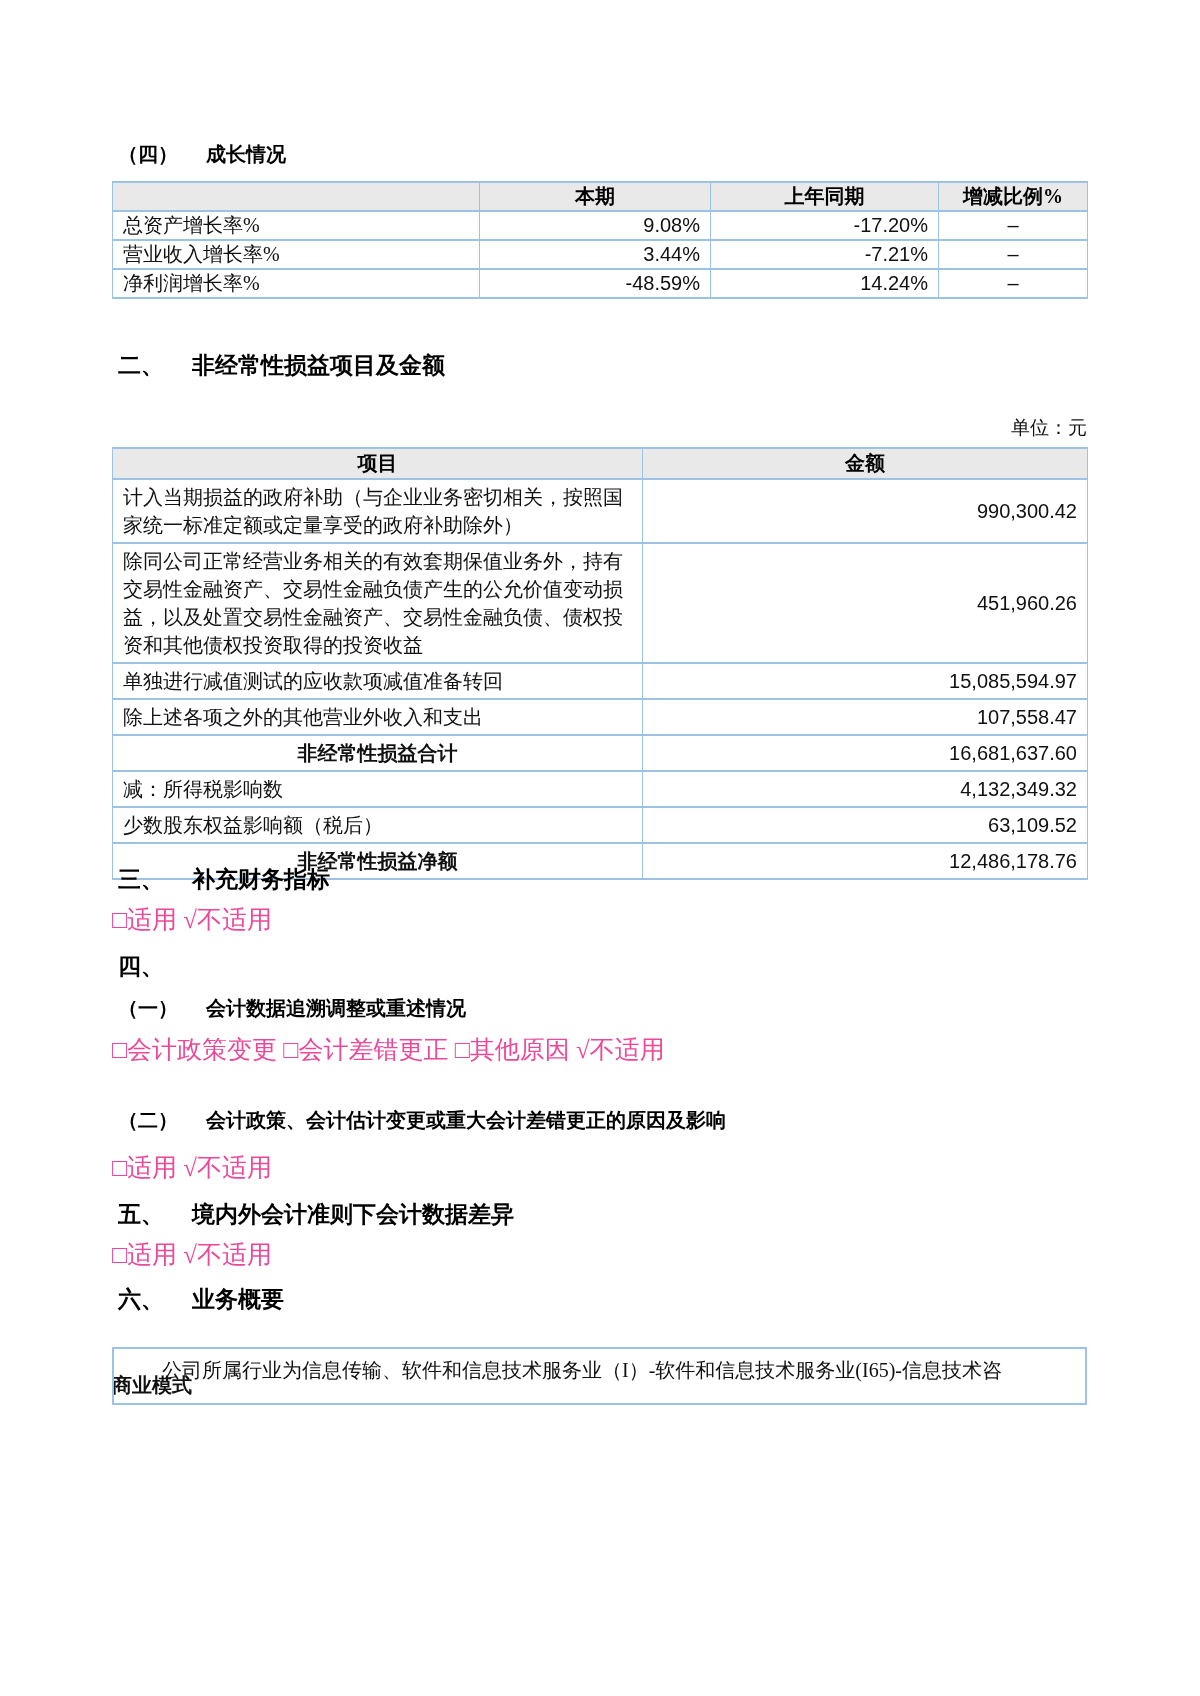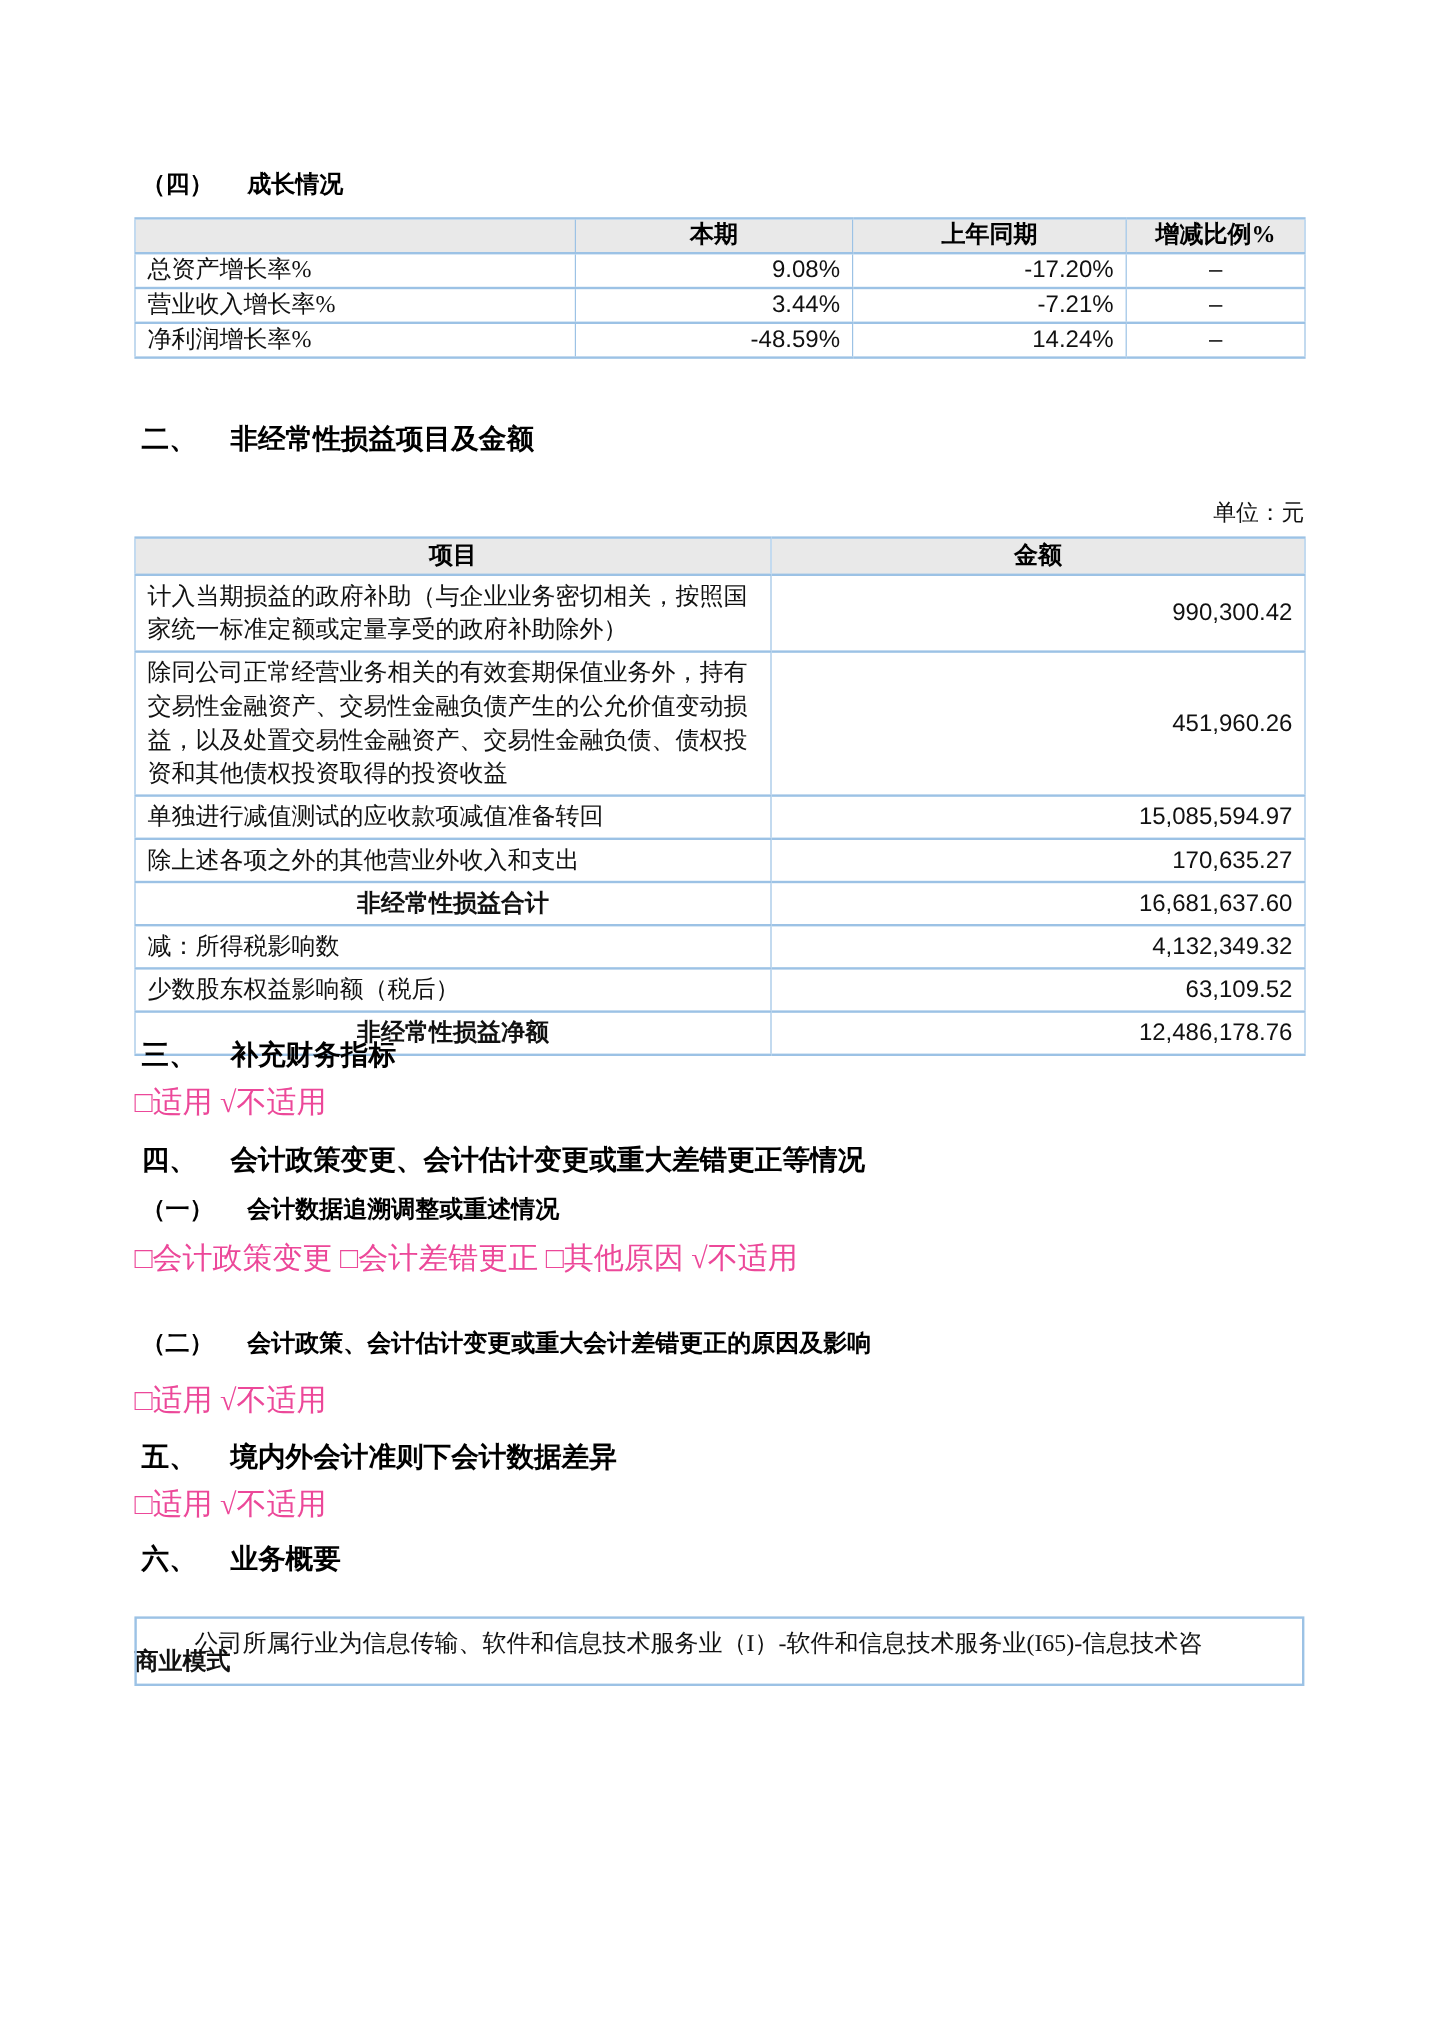--- a/index.html
+++ b/index.html
@@ -120,21 +120,21 @@
       <tr>
         <td class="item">除同公司正常经营业务相关的有效套期保值业务外，持有交易性金融资产、交易性金融负债产生的公允价值变动损益，以及处置交易性金融资产、交易性金融负债、债权投资和其他债权投资取得的投资收益</td>
         <td class="amt">451,960.26</td>
       </tr>
       <tr>
         <td class="item">单独进行减值测试的应收款项减值准备转回</td>
         <td class="amt">15,085,594.97</td>
       </tr>
       <tr>
         <td class="item">除上述各项之外的其他营业外收入和支出</td>
-        <td class="amt">170,635.27</td>
+        <td class="amt">107,558.47</td>
       </tr>
       <tr class="sum-row">
         <td class="item">非经常性损益合计</td>
         <td class="amt">16,681,637.60</td>
       </tr>
       <tr>
         <td class="item">减：所得税影响数</td>
         <td class="amt">4,132,349.32</td>
       </tr>
       <tr>
@@ -149,21 +149,20 @@
   </table>
 
   <div class="block h-major" style="top:864px;">
     <span class="h-num">三、</span>
     <span>补充财务指标</span>
   </div>
   <div class="block apply-line" style="top:906px;">□适用  √不适用</div>
 
   <div class="block h-major" style="top:951px;">
     <span class="h-num">四、</span>
-    <span>会计政策变更、会计估计变更或重大差错更正等情况</span>
   </div>
 
   <div class="block h-sub" style="top:994px;">
     <span class="h-num">（一）</span>
     <span>会计数据追溯调整或重述情况</span>
   </div>
   <div class="block apply-line" style="top:1036px;">□会计政策变更 □会计差错更正 □其他原因  √不适用</div>
 
   <div class="block h-sub" style="top:1106px;">
     <span class="h-num">（二）</span>

